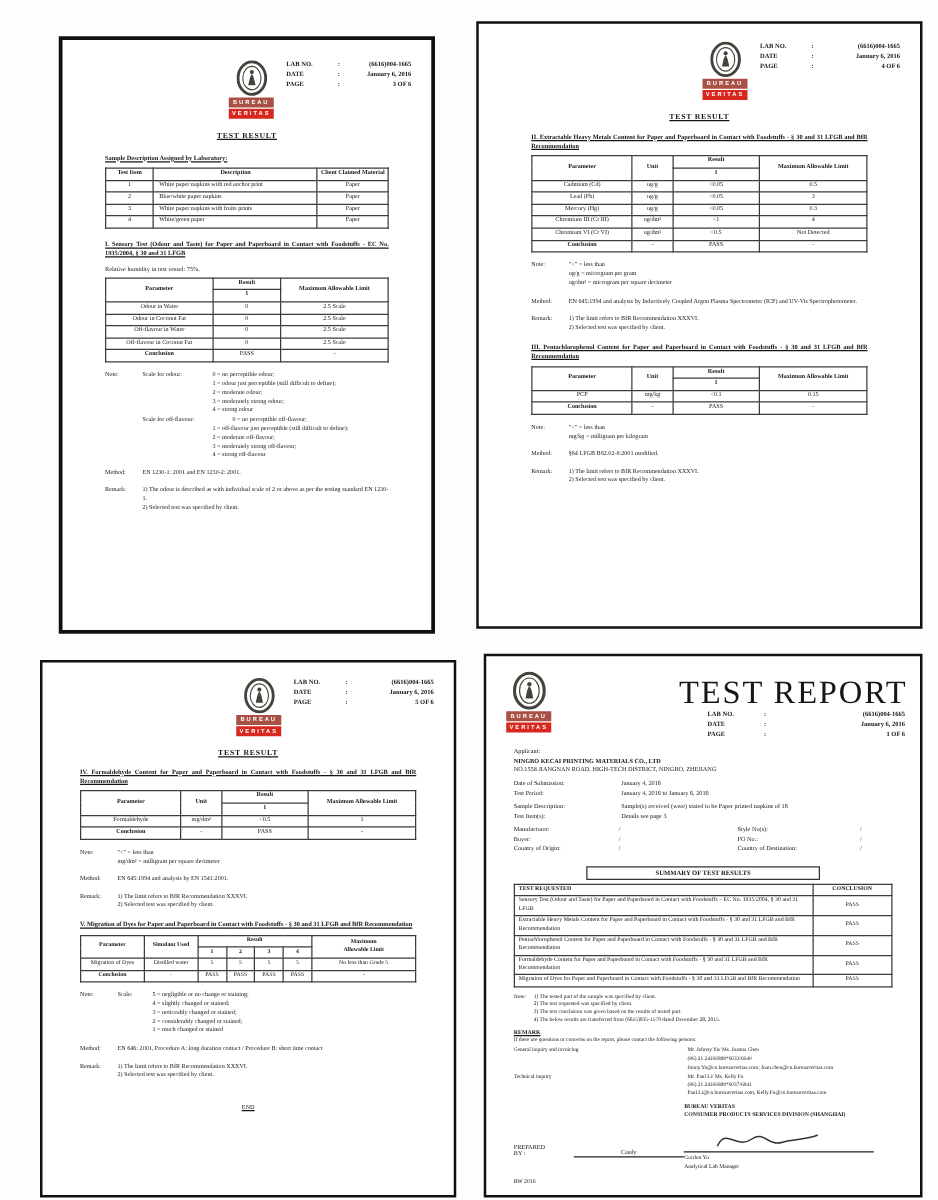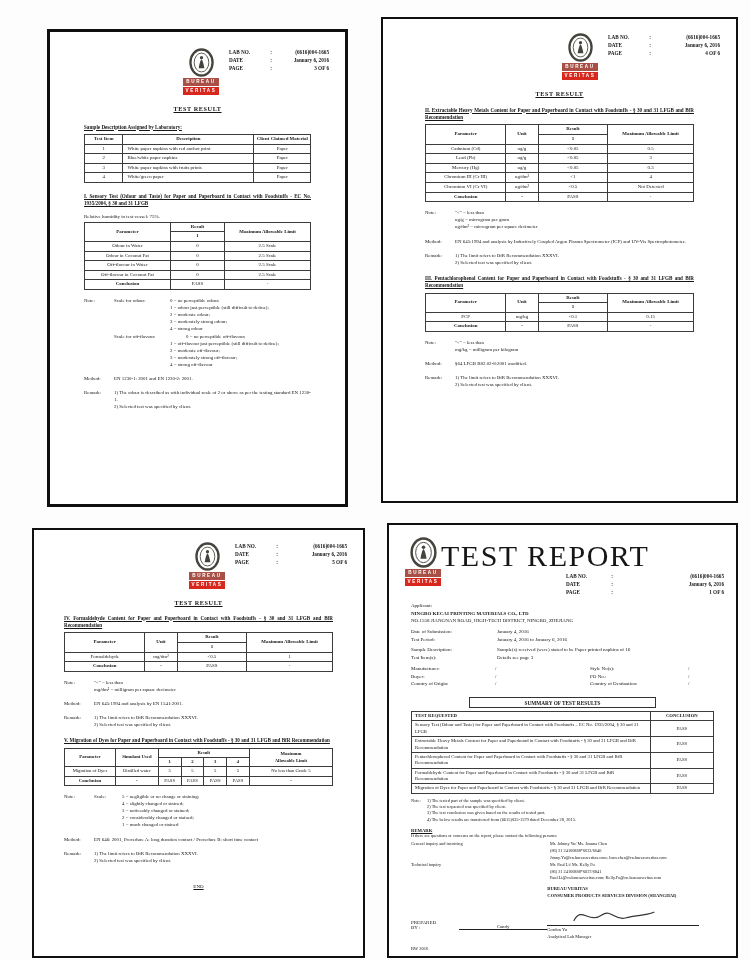--- a/index.html
+++ b/index.html
@@ -45,21 +45,21 @@
   .nb-b { flex:1; }
   .sub { display:grid; grid-template-columns:56px 1fr; }
   .sub .sl { grid-column:1; }
   .sub .ln { grid-column:2; }
   .ind { padding-left:16px; }
   .end { text-align:center; text-decoration:underline; font-size:5px; margin-top:20px; }
 
   
   .br-top { display:flex; padding:10px 10px 0 16px; }
   .br-right { flex:1; }
-  .rtitle { font-size:30px; letter-spacing:1.5px; line-height:1; text-align:left; margin-top:6px; }
+  .rtitle { font-size:26px; letter-spacing:1.5px; line-height:1; text-align:right; margin-top:6px; }
   .br-hinfo { width:160px; margin-left:auto; margin-top:2px; padding-right:2px; font-weight:700; font-size:5.2px; line-height:1.5; }
   .br-content { padding:0 22px; font-size:5px; }
   .appl { margin-top:6px; line-height:1.5; }
   .appl .nm { font-weight:700; }
   .irow { display:flex; line-height:1.55; }
   .il { width:86px; flex:none; }
   .mt { margin-top:3px; }
   .g4 { display:grid; grid-template-columns:84px 1fr 98px 26px; line-height:1.55; }
   .sumtitle { width:62%; margin:9px auto 0; border:1px solid #333; text-align:center; font-weight:700; font-size:5.3px; padding:1.5px 0; }
   .t-sum { font-size:4.7px; }

